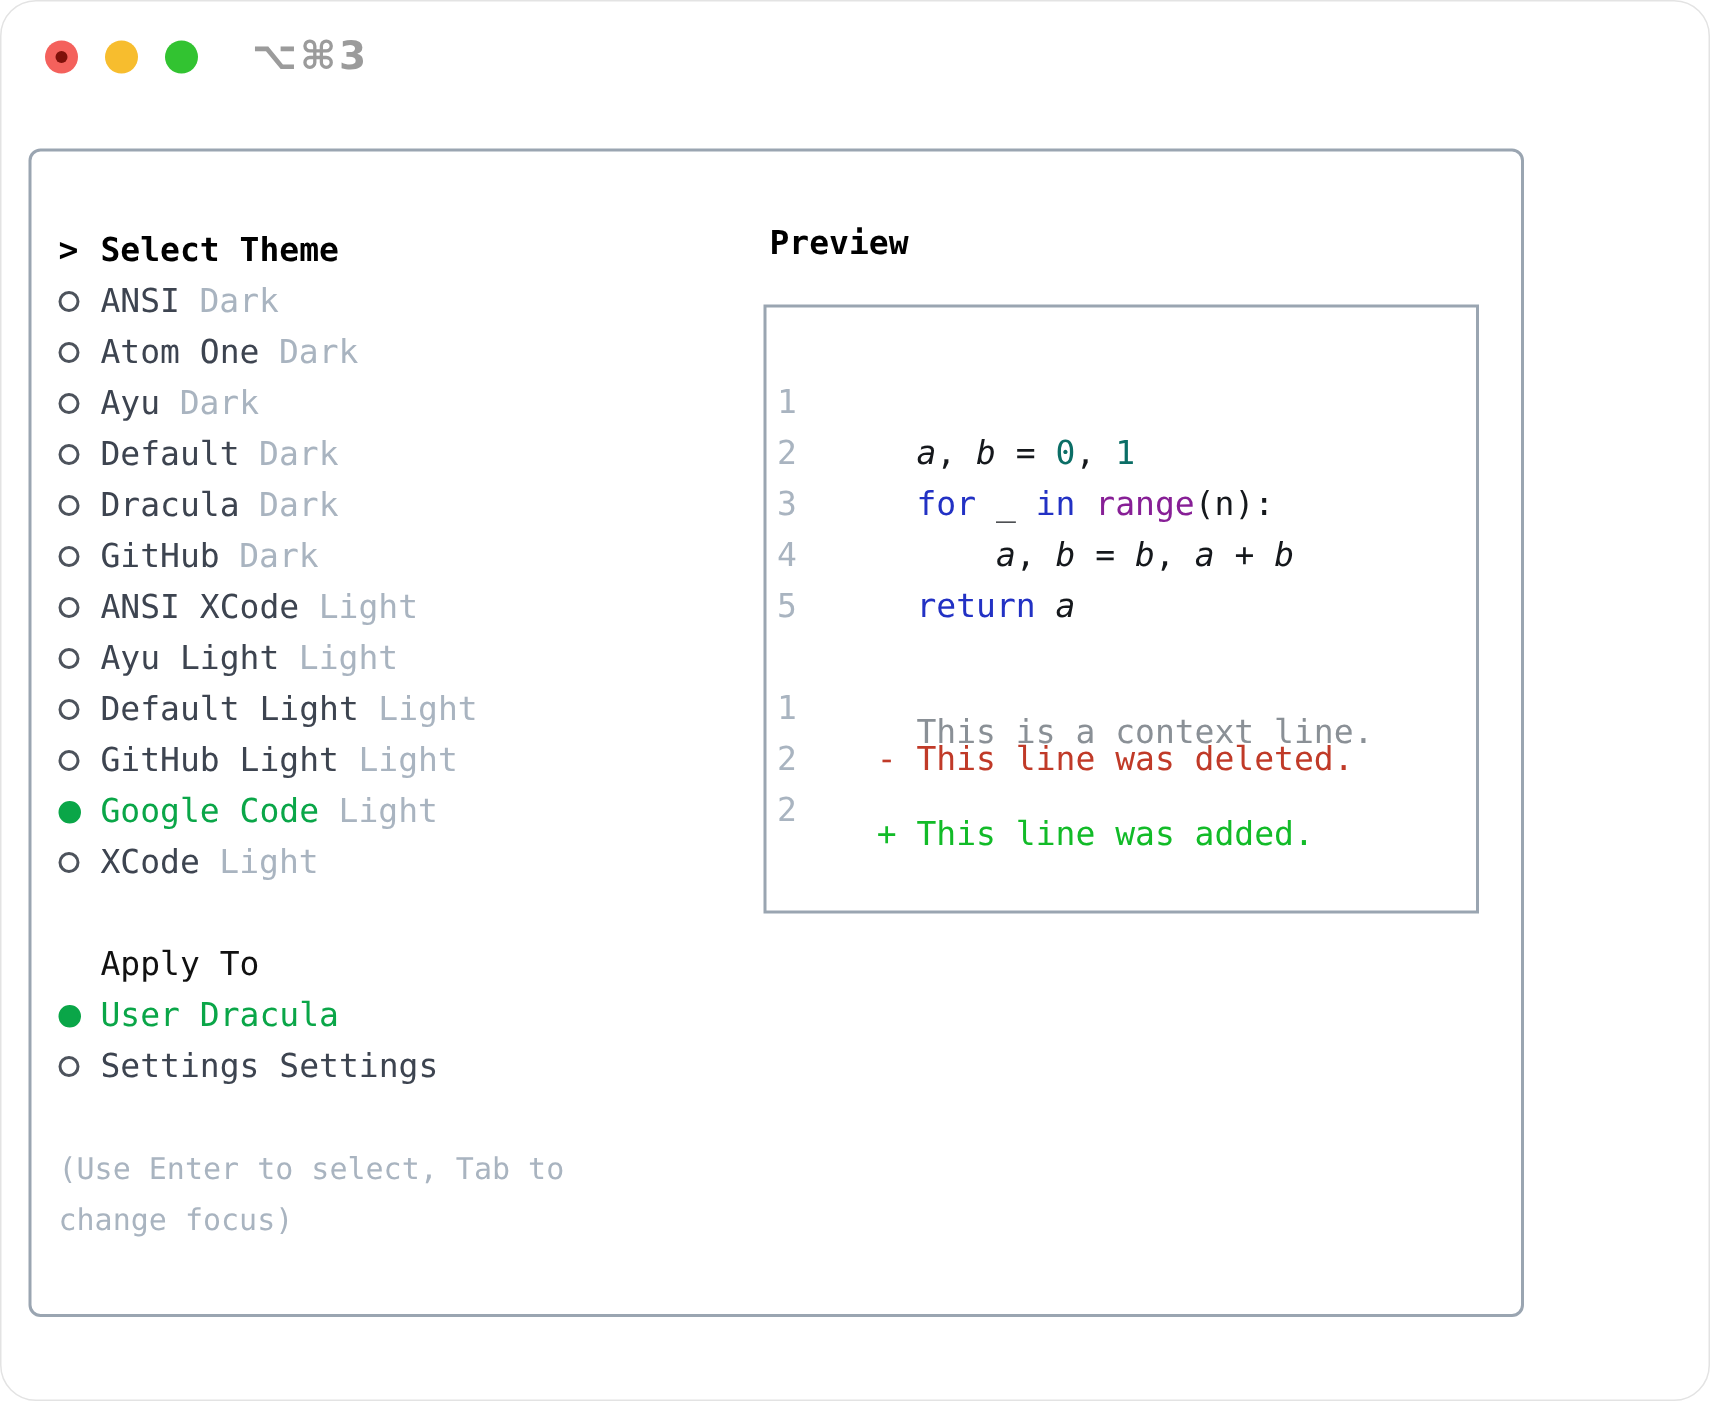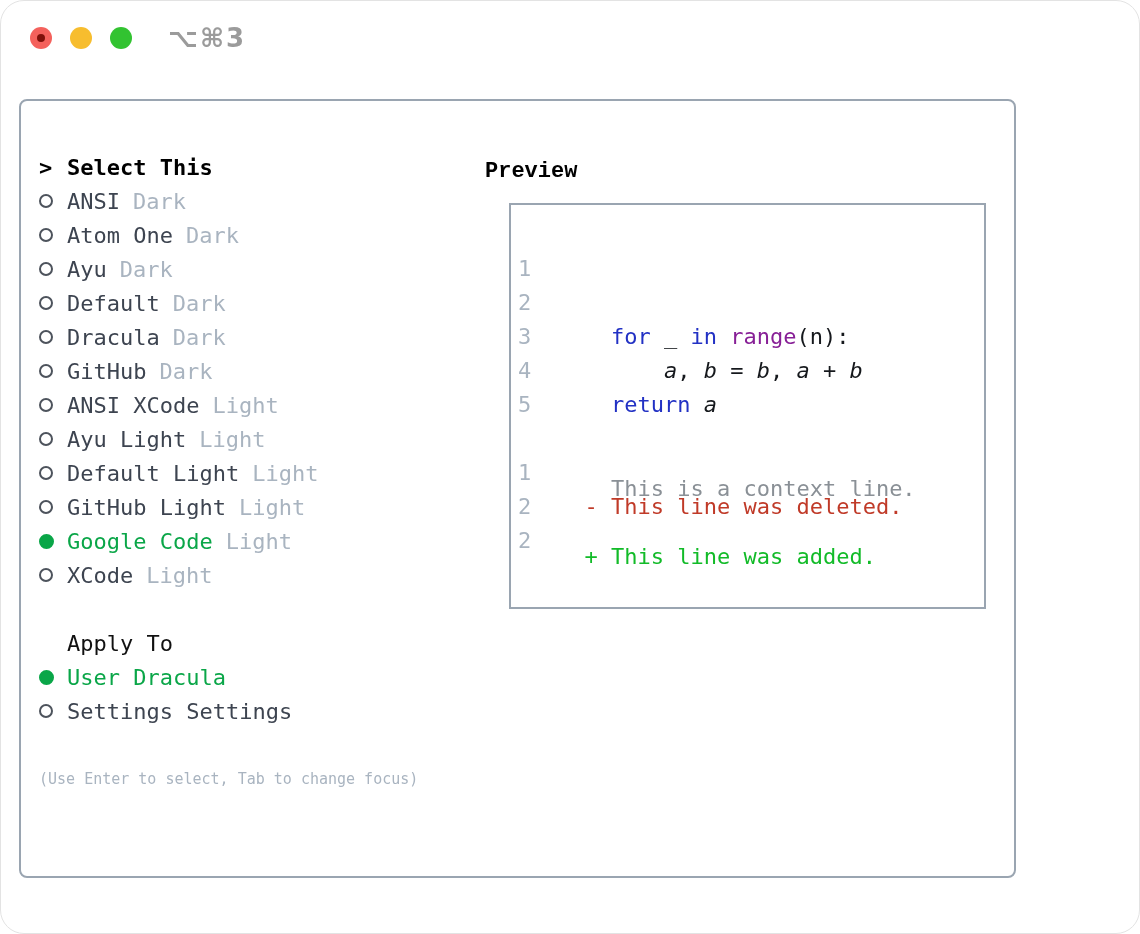--- a/index.html
+++ b/index.html
@@ -54,25 +54,25 @@
     background:var(--selected-green,#0aa648);
     border-color:var(--selected-green,#0aa648);
   }
   .item-label { color:var(--item-text,#3d4450); white-space:pre; }
   .item-label.selected { color:var(--selected-green,#0aa648); }
   .variant { color:var(--muted,#a9b4c0); margin-left:13px; white-space:pre; }
   .apply-header { color:#111111; }
   .spacer { height:34px; }
   .help-text {
     width:400px; margin-top:0;
-    font-size:15px; line-height:34px;
+    font-size:20px; line-height:34px;
     color:var(--muted,#a9b4c0);
   }
   
-  .preview-header-wrap { position:absolute; left:464px; top:49px; height:34px; display:flex; align-items:flex-end;font-family:Liberation Mono, monospace; }
+  .preview-header-wrap { position:absolute; left:492px; top:49px; height:34px; display:flex; align-items:flex-start; }
   .preview-box {
     position:absolute; left:488px; top:102px; width:477px; height:406px;
     border:2px solid var(--border,#9aa5b1);
     background:#fff;
     padding:46px 0 0 7px;
   }
   .pline { display:flex; height:34px; align-items:center; font-size:22px; white-space:pre; }
   .lnum { flex:0 0 40px; width:40px; color:var(--line-number,#a9b4c0); white-space:pre; }
   .codetext, .difftext { white-space:pre; color:var(--code-plain,#15181c); }
   .tk-kw  { color:var(--code-keyword,#2231c4); }
@@ -98,21 +98,21 @@
       <span class="tl tl-green"></span>
     </div>
     <span class="window-title">⌥⌘3</span>
   </div>
 
   <div class="panel">
 
     <div class="left-col">
       <div class="row">
         <span class="bullet"><span class="cursor-prefix">&gt;</span></span>
-        <span class="list-header">Select This</span>
+        <span class="list-header">Select Theme</span>
       </div>
 
       <div id="theme-items">
           <div class="row"><span class="bullet"><span class="circle"></span></span><span class="item-label">ANSI</span><span class="variant">Dark</span></div>
           <div class="row"><span class="bullet"><span class="circle"></span></span><span class="item-label">Atom One</span><span class="variant">Dark</span></div>
           <div class="row"><span class="bullet"><span class="circle"></span></span><span class="item-label">Ayu</span><span class="variant">Dark</span></div>
           <div class="row"><span class="bullet"><span class="circle"></span></span><span class="item-label">Default</span><span class="variant">Dark</span></div>
           <div class="row"><span class="bullet"><span class="circle"></span></span><span class="item-label">Dracula</span><span class="variant">Dark</span></div>
           <div class="row"><span class="bullet"><span class="circle"></span></span><span class="item-label">GitHub</span><span class="variant">Dark</span></div>
           <div class="row"><span class="bullet"><span class="circle"></span></span><span class="item-label">ANSI XCode</span><span class="variant">Light</span></div>
@@ -140,21 +140,21 @@
       <div class="help-text">(Use Enter to select, Tab to change focus)</div>
     </div>
 
     <div class="preview-header-wrap">
       <span class="preview-header">Preview</span>
     </div>
 
     <div class="preview-box">
       <div id="code-lines">
           <div class="pline"><span class="lnum">1</span></div>
-          <div class="pline"><span class="lnum">2</span></div>
+          <div class="pline"><span class="lnum">2</span><span class="codetext"><span class="tk-pl">    </span><span class="tk-var">a</span><span class="tk-pl">, </span><span class="tk-var">b</span><span class="tk-pl"> = </span><span class="tk-num">0</span><span class="tk-pl">, </span><span class="tk-num">1</span></span></div>
           <div class="pline"><span class="lnum">3</span><span class="codetext"><span class="tk-pl">    </span><span class="tk-kw">for</span><span class="tk-pl"> _ </span><span class="tk-kw">in</span><span class="tk-pl"> </span><span class="tk-fn">range</span><span class="tk-pl">(n):</span></span></div>
           <div class="pline"><span class="lnum">4</span><span class="codetext"><span class="tk-pl">        </span><span class="tk-var">a</span><span class="tk-pl">, </span><span class="tk-var">b</span><span class="tk-pl"> = </span><span class="tk-var">b</span><span class="tk-pl">, </span><span class="tk-var">a</span><span class="tk-pl"> + </span><span class="tk-var">b</span></span></div>
           <div class="pline"><span class="lnum">5</span><span class="codetext"><span class="tk-pl">    </span><span class="tk-kw">return</span><span class="tk-pl"> </span><span class="tk-var">a</span></span></div>
         </div>
       <div class="spacer"></div>
       <div id="diff-lines">
           <div class="pline"><span class="lnum">1</span><span class="difftext context">    This is a context line.</span></div>
           <div class="pline"><span class="lnum">2</span><span class="difftext deleted">  - This line was deleted.</span></div>
           <div class="pline"><span class="lnum">2</span><span class="difftext added">  + This line was added.</span></div>
         </div>

